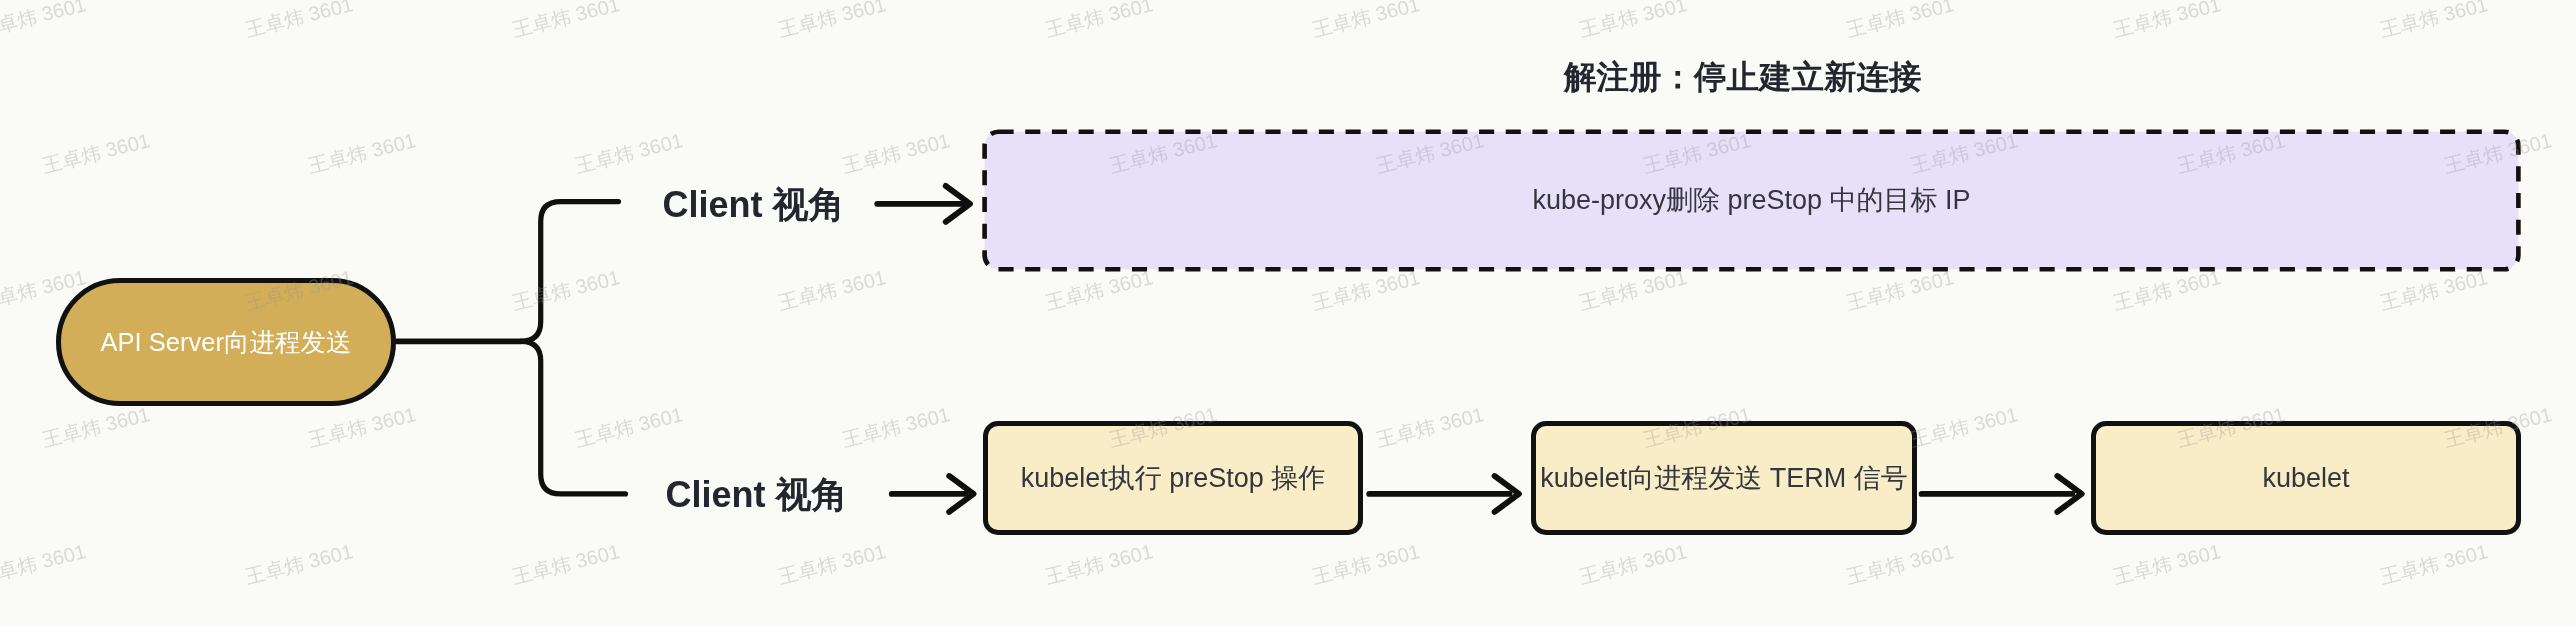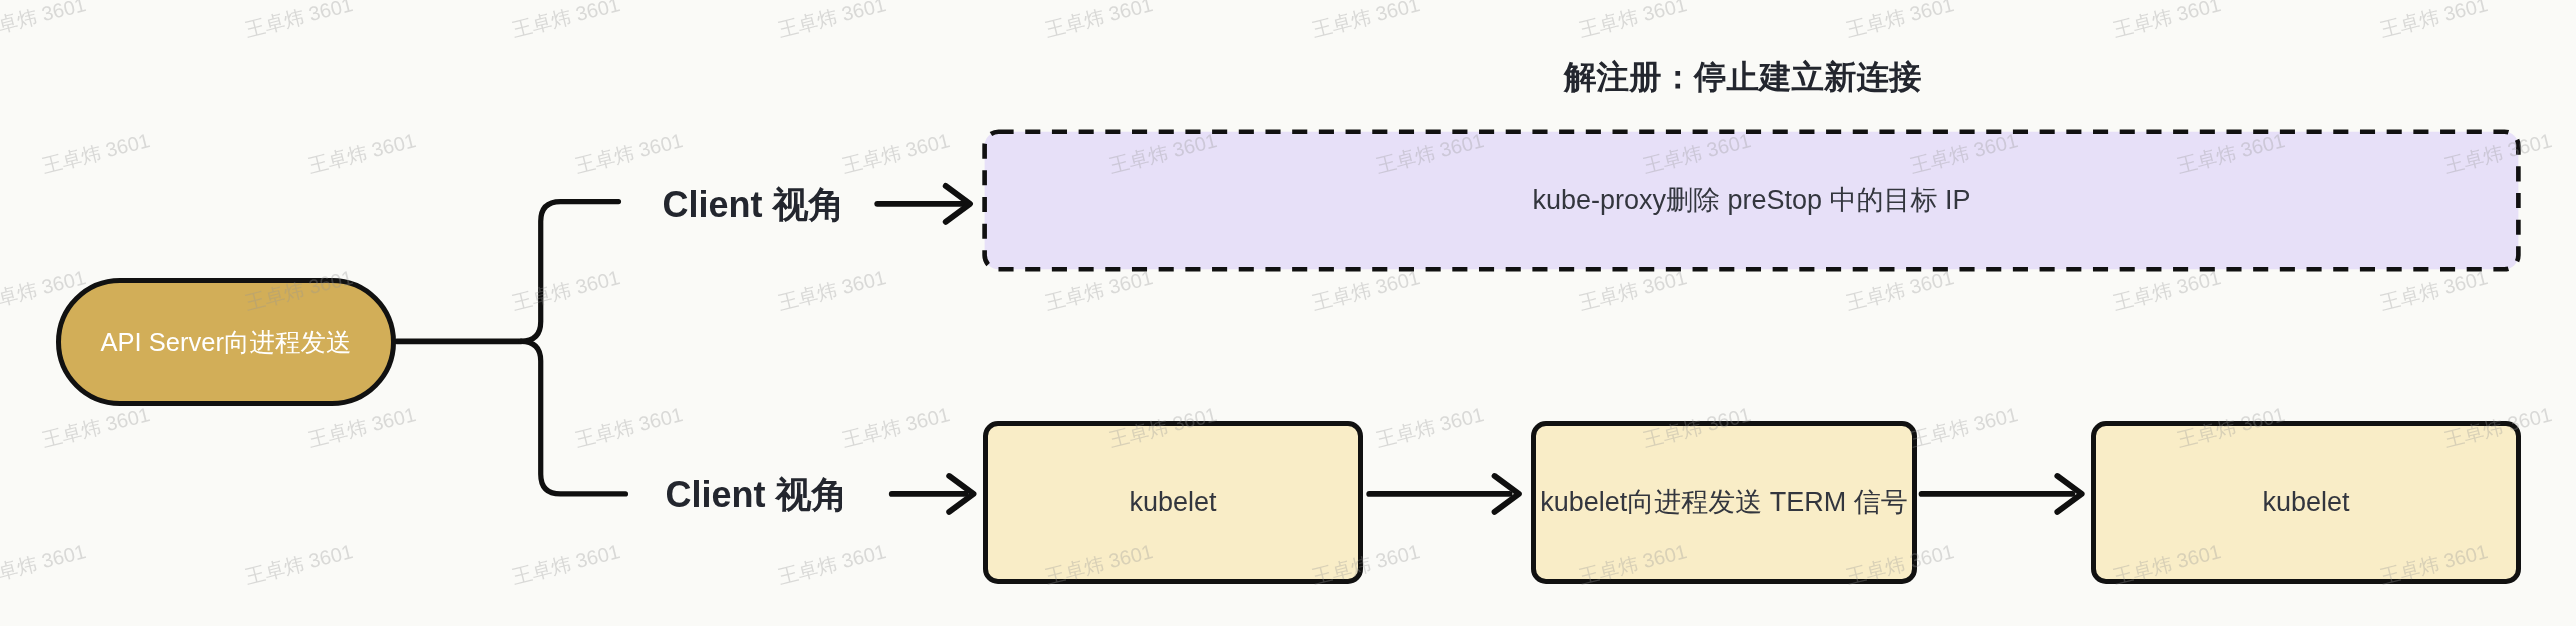--- a/index.html
+++ b/index.html
@@ -31,21 +31,21 @@
     text-align:left; font-weight:700; font-size:32.5px;
     color:var(--heading-text,#23262e); white-space:nowrap;
   }
   .client-box {
     left:982px; top:129px; width:1539px; height:143px;
     font-size:27px; line-height:45px; color:var(--node-text,#33363e);
   }
   .client-box .bg { position:absolute; left:0; top:0; z-index:0; }
   .client-box .txt { position:relative; z-index:1; }
   .server-box {
-    top:421px; height:163px;
+    top:421px; height:114px;
     background:var(--cream-fill,#f9edc7); border:5.2px solid var(--stroke,#111);
     border-radius:15px; font-size:27px; line-height:45px;
     color:var(--node-text,#33363e);
   }
   #sbox1 { left:983px; width:380px; }
   #sbox2 { left:1531px; width:386px; }
   #sbox3 { left:2091px; width:430px; }
   .watermark-layer {
     position:absolute; left:0; top:0; width:100%; height:100%;
     z-index:4; pointer-events:none; overflow:hidden;
@@ -103,20 +103,21 @@
   <div class="node client-box">
     <svg class="bg" width="1539" height="143" viewBox="0 0 2652 246">
       <rect x="4.5" y="4.5" width="2643" height="237" rx="24" fill="#e7e0f8" stroke="#111111" stroke-width="8" stroke-dasharray="26 20"></rect>
     </svg>
     <span class="txt">kube-proxy</span>
     <span class="txt">删除 preStop 中的目标 IP</span>
   </div>
 
   <div class="node server-box" id="sbox1">
     <span>kubelet</span>
+    <span>执行 preStop 操作</span>
   </div>
   <div class="node server-box" id="sbox2">
     <span>kubelet</span>
     <span>向进程发送 TERM 信号</span>
   </div>
   <div class="node server-box" id="sbox3">
     <span>kubelet</span>
   </div>
 
   <div class="watermark-layer">

